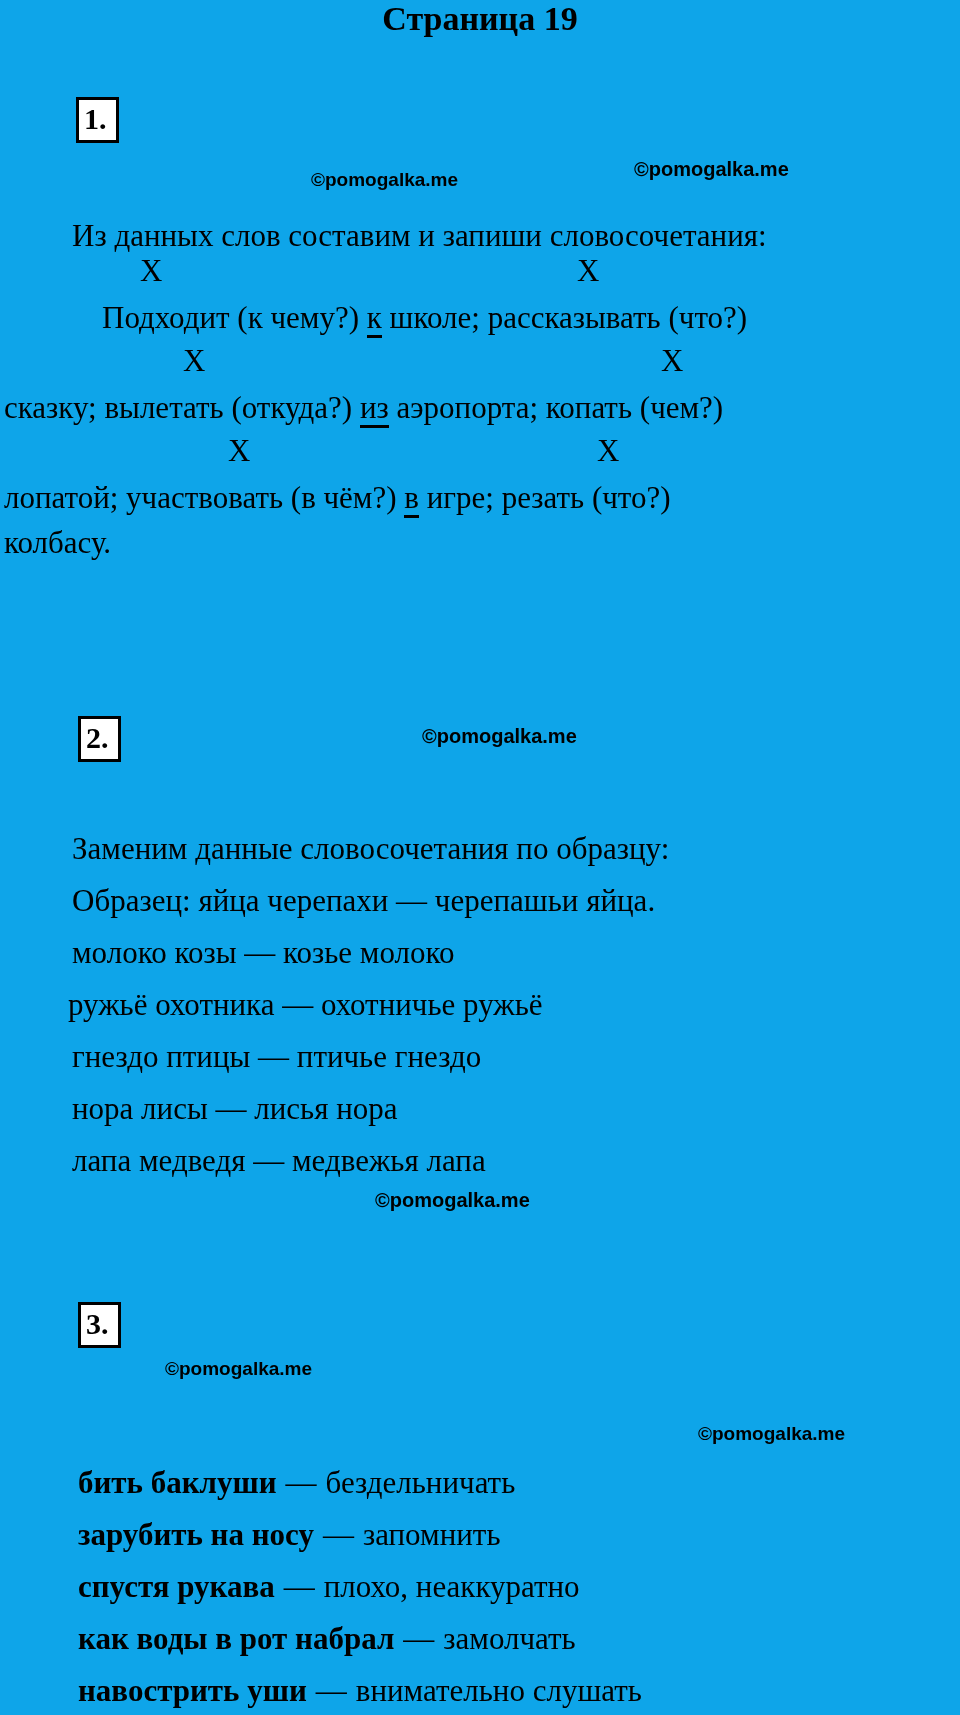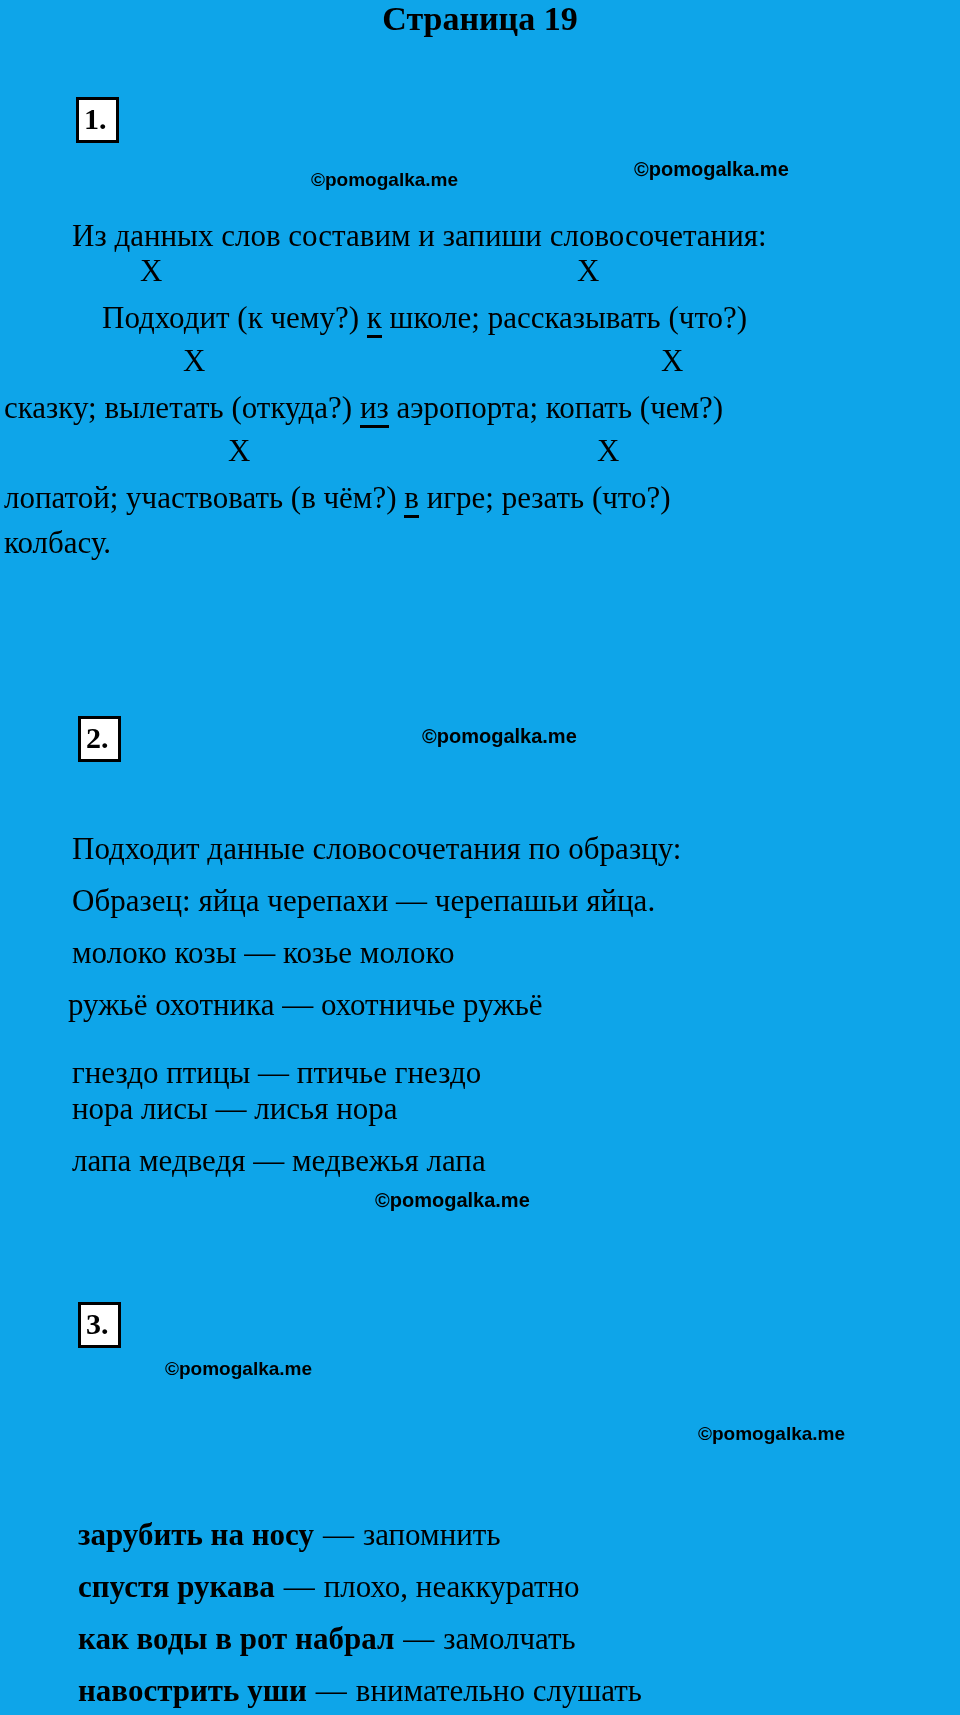--- a/index.html
+++ b/index.html
@@ -84,38 +84,39 @@
   <div class="line" style="left:4px; top:479px;"><span>лопатой; участвовать (в чём?) </span><span class="u">в</span><span> игре; резать (что?)</span></div>
 
   <div class="line" style="left:4px; top:524px;">колбасу.</div>
 
   <div class="numbox" style="left:78px; top:716px;">
     <span>2.</span>
   </div>
 
   <span class="wm" style="left:422px; top:725px; font-size:20px;">©pomogalka.me</span>
 
-  <div class="line" style="left:72px; top:830px;">Подходит данные словосочетания по образцу:</div>
+  <div class="line" style="left:72px; top:830px;">Заменим данные словосочетания по образцу:</div>
   <div class="line" style="left:72px; top:882px;">Образец: яйца черепахи — черепашьи яйца.</div>
   <div class="line" style="left:72px; top:934px;">молоко козы — козье молоко</div>
   <div class="line" style="left:68px; top:986px;">ружьё охотника — охотничье ружьё</div>
-  <div class="line" style="left:72px; top:1038px;margin-top:16px;">гнездо птицы — птичье гнездо</div>
+  <div class="line" style="left:72px; top:1038px;">гнездо птицы — птичье гнездо</div>
   <div class="line" style="left:72px; top:1090px;">нора лисы — лисья нора</div>
   <div class="line" style="left:72px; top:1142px;">лапа медведя — медвежья лапа</div>
 
   <span class="wm" style="left:375px; top:1189px; font-size:20px;">©pomogalka.me</span>
 
   <div class="numbox" style="left:78px; top:1302px;">
     <span>3.</span>
   </div>
 
   <span class="wm" style="left:165px; top:1358px;">©pomogalka.me</span>
 
   <span class="wm" style="left:698px; top:1423px;">©pomogalka.me</span>
 
+  <div class="line" style="left:78px; top:1464px;"><span class="ph">бить баклуши</span><span class="sep">—</span><span>бездельничать</span></div>
 
   <div class="line" style="left:78px; top:1516px;"><span class="ph">зарубить на носу</span><span class="sep">—</span><span>запомнить</span></div>
 
   <div class="line" style="left:78px; top:1568px;"><span class="ph">спустя рукава</span><span class="sep">—</span><span>плохо, неаккуратно</span></div>
 
   <div class="line" style="left:78px; top:1620px;"><span class="ph">как воды в рот набрал</span><span class="sep">—</span><span>замолчать</span></div>
 
   <div class="line" style="left:78px; top:1672px;"><span class="ph">навострить уши</span><span class="sep">—</span><span>внимательно слушать</span></div>
 
 </div>

